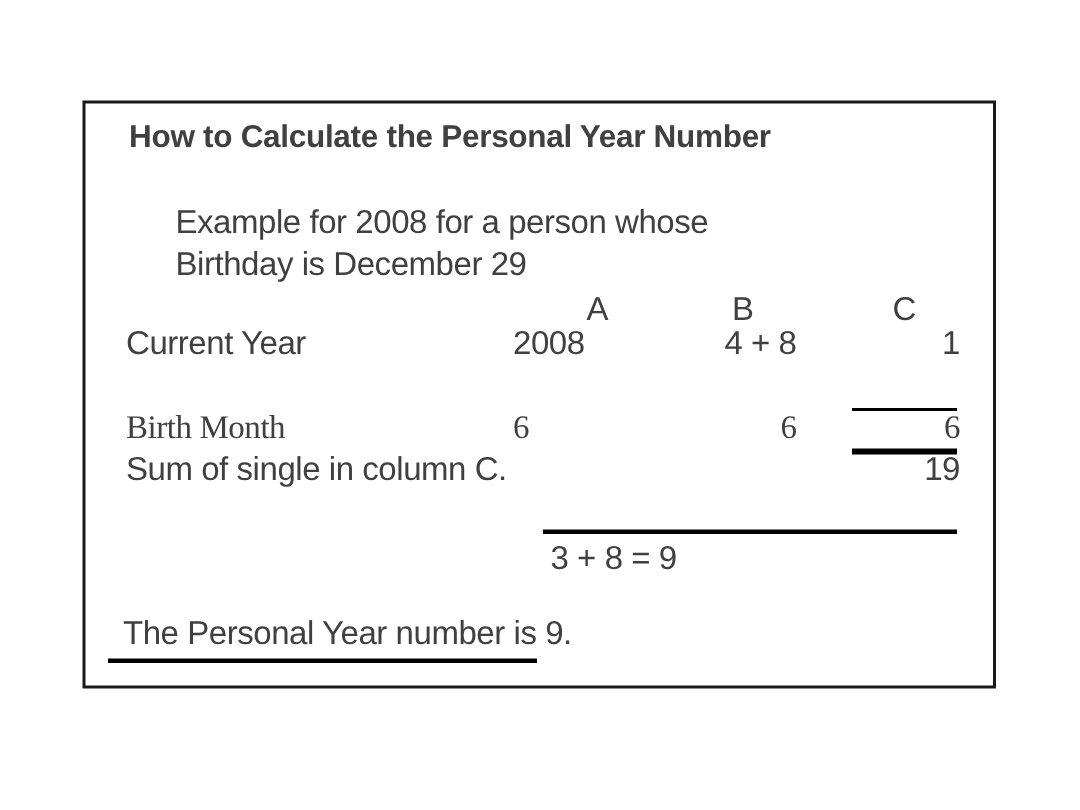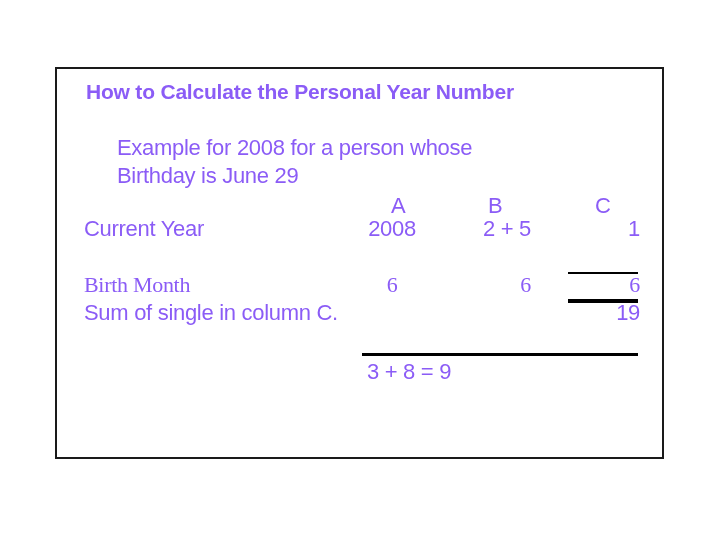--- a/index.html
+++ b/index.html
@@ -1,21 +1,21 @@
 <!DOCTYPE html>
 <html><head>
 <meta charset="utf-8">
 <style>
   html, body { margin: 0; padding: 0; background: #ffffff; }
   .slide {
     position: relative;
     width: 720px;
     height: 540px;
     background: #ffffff;
-    color: #8b5cf6;
+    color: #404040;
     font-family: "Liberation Sans", sans-serif;
     font-size: 22px;
     letter-spacing: -0.3px;
     overflow: hidden;
   }
   .frame {
     position: absolute;
     left: 55px;
     top: 67px;
     width: 609px;
@@ -35,21 +35,21 @@
     white-space: nowrap;
     line-height: 27px;
   }
   .line { line-height: 27px; margin-left: 33px; }
   .hdr { position: absolute; top: 192px; line-height: 27px; white-space: nowrap; }
   .hdrA { left: 391px; }
   .hdrB { left: 488px; }
   .hdrC { left: 595px; }
   .row { position: absolute; left: 0; width: 720px; height: 27px; line-height: 27px; }
   .row .rowlabel { position: absolute; left: 84px; white-space: nowrap; }
-  .row .colA { position: absolute; left: 342px; width: 100px; text-align: center; white-space: nowrap; }
+  .row .colA { position: absolute; left: 342px; width: 100px; text-align: left; white-space: nowrap; }
   .row .colB { position: absolute; left: 431px; width: 100px; text-align: right; white-space: nowrap; }
   .row .colC { position: absolute; left: 540px; width: 100px; text-align: right; white-space: nowrap; }
   .rule { position: absolute; background: #000000; }
   .rule-under-11 { left: 568px; top: 272px; width: 70px; height: 2px; }
   .rule-under-6  { left: 568px; top: 299px; width: 70px; height: 4px; }
   .rule-sum-long { left: 362px; top: 353px; width: 276px; height: 3px; }
   .reduce-label { position: absolute; left: 84px; top: 358px; line-height: 27px; white-space: nowrap; }
   .reduce-expr  { position: absolute; left: 367px; top: 358px; line-height: 27px; white-space: nowrap; }
   .conclusion { position: absolute; left: 72px; top: 408px; line-height: 27px; white-space: nowrap; }
   .underlined {
@@ -60,30 +60,30 @@
 </style>
 </head>
 <body>
 
 <div class="slide">
   <div class="frame"></div>
 
   <div class="title">How to Calculate the Personal Year Number</div>
 
   <div class="abs line" style="left:84px; top:134px;">Example for 2008 for a person whose</div>
-  <div class="abs line" style="left:84px; top:162px;">Birthday is June 29</div>
+  <div class="abs line" style="left:84px; top:162px;">Birthday is December 29</div>
 
   <div class="hdr hdrA">A</div>
   <div class="hdr hdrB">B</div>
   <div class="hdr hdrC">C</div>
 
   <div class="row" style="top:215px;">
     <span class="rowlabel">Current Year</span>
     <span class="colA">2008</span>
-    <span class="colB">2 + 5</span>
+    <span class="colB">4 + 8</span>
     <span class="colC">1</span>
   </div>
 
 
   <div class="row" style="top:271px;font-family:Liberation Serif, serif;">
     <span class="rowlabel">Birth Month</span>
     <span class="colA">6</span>
     <span class="colB">6</span>
     <span class="colC">6</span>
   </div>
@@ -94,13 +94,14 @@
     <span class="colB"></span>
     <span class="colC">19</span>
   </div>
 
   <div class="rule rule-under-11"></div>
   <div class="rule rule-under-6"></div>
   <div class="rule rule-sum-long"></div>
 
   <div class="reduce-expr">3 + 8 = 9</div>
 
+  <div class="conclusion"><span class="underlined">The Personal Year number is</span><span> 9.</span></div>
 </div>
 
 </body></html>

